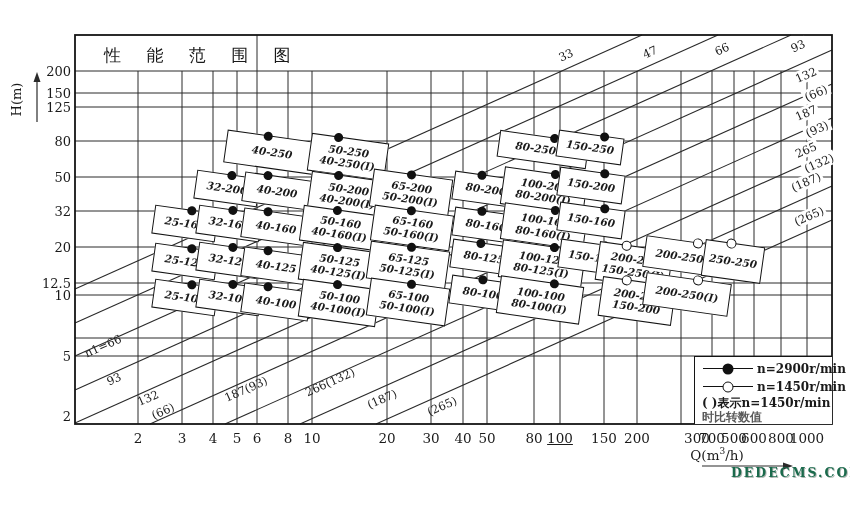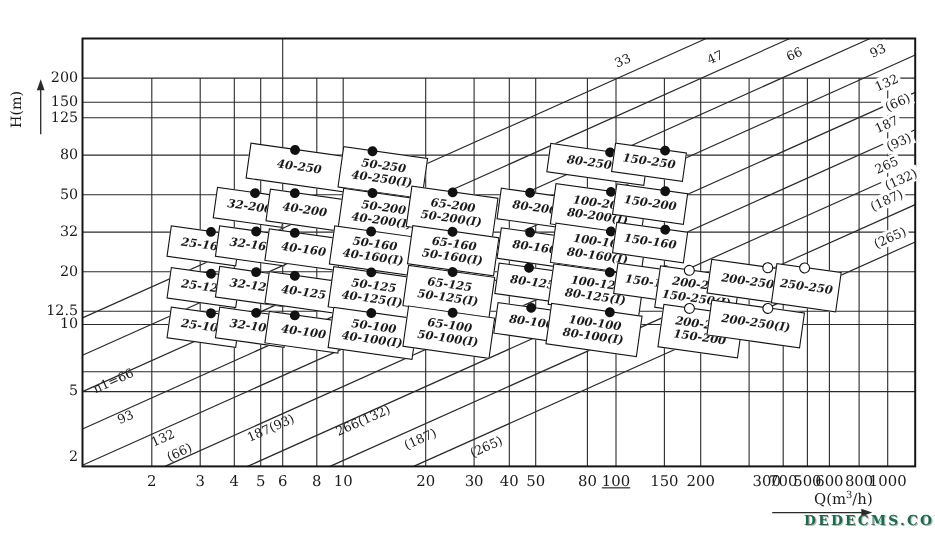--- a/index.html
+++ b/index.html
@@ -5,21 +5,21 @@
   html,body{margin:0;padding:0;background:#ffffff;}
   #stage{position:relative;width:850px;height:505px;background:#fff;overflow:hidden;
          font-family:"DejaVu Serif","Liberation Serif",serif;color:#1a1a1a;}
   #grid-svg{position:absolute;left:0;top:0;z-index:1;}
   .abs{position:absolute;}
   
   #chart-title{left:104px;top:44px;font-size:17px;letter-spacing:10px;z-index:4;white-space:nowrap;}
   
   #y-axis-title{left:-16px;top:92px;width:64px;text-align:center;font-size:13px;
                 transform:rotate(-90deg);z-index:4;}
-  #x-axis-title{left:740px;top:446px;width:106px;text-align:left;font-size:13.5px;z-index:4;white-space:nowrap;}
+  #x-axis-title{left:664px;top:446px;width:106px;text-align:center;font-size:13.5px;z-index:4;white-space:nowrap;}
   #x-axis-title sup{font-size:9px;}
   
   .ytick{width:44px;text-align:right;font-size:13px;transform:translateY(-50%);z-index:4;}
   .xtick{font-size:13.5px;transform:translateX(-50%);z-index:4;white-space:nowrap;}
   
   .pump-box{background:#fff;border:1.4px solid #141414;z-index:2;display:flex;flex-direction:column;
             align-items:center;justify-content:center;transform:rotate(8deg);
             font-size:10.5px;font-weight:bold;font-style:italic;line-height:12.5px;white-space:nowrap;}
   .pump-dot{position:absolute;left:50%;top:0;width:9px;height:9px;border-radius:50%;
             transform:translate(-50%,-50%);z-index:3;}
@@ -94,20 +94,21 @@
       <line x1="225" y1="424" x2="832" y2="152" stroke="#2a2a2a" stroke-width="1.1"></line>
       <line x1="300" y1="424" x2="832" y2="186" stroke="#2a2a2a" stroke-width="1.1"></line>
       <line x1="376" y1="424" x2="832" y2="220" stroke="#2a2a2a" stroke-width="1.1"></line>
       <rect x="75" y="35" width="757" height="389" fill="none" stroke="#141414" stroke-width="1.8"></rect>
       <line x1="37" y1="77" x2="37" y2="122" stroke="#2a2a2a" stroke-width="1.2"></line>
       <polygon points="37,72 33.5,82 40.5,82" fill="#2a2a2a"></polygon>
       <line x1="702" y1="466" x2="788" y2="466" stroke="#2a2a2a" stroke-width="1.2"></line>
       <polygon points="793,466 783,462.5 783,469.5" fill="#2a2a2a"></polygon>
     </svg>
 
+  <div class="abs" id="chart-title">性 能 范 围 图</div>
 
   <div class="abs" id="y-axis-title">H(m)</div>
 
   <div class="abs" id="x-axis-title"><span>Q(m</span><sup>3</sup><span>/h)</span></div>
 
   <div id="dyn-layer">
       <div class="abs ytick" style="left: 27px; top: 71px;">200</div>
       <div class="abs ytick" style="left: 27px; top: 93px;">150</div>
       <div class="abs ytick" style="left: 27px; top: 107px;">125</div>
       <div class="abs ytick" style="left: 27px; top: 141px;">80</div>
@@ -325,18 +326,34 @@
         <div>200-200</div>
         <div>150-200</div>
         <span class="pump-dot open" style="left: calc(50% - 13px);"></span>
       </div>
       <div class="abs pump-box" style="left: 644px; top: 277.5px; width: 84px; height: 31px;">
         <div>200-250(I)</div>
         <span class="pump-dot open" style="left: calc(50% + 9px);"></span>
       </div>
     </div>
 
+  <div class="abs" id="legend">
+    <div class="lg-row" style="top:5px;">
+      <span class="lg-marker filled">
+          <i></i>
+        </span>
+      <span class="lg-text">n=2900r/min</span>
+    </div>
+    <div class="lg-row" style="top:23px;">
+      <span class="lg-marker open">
+          <i></i>
+        </span>
+      <span class="lg-text">n=1450r/min</span>
+    </div>
+    <div class="lg-note" style="top:38px;">(  )表示n=1450r/min</div>
+    <div class="lg-note" style="top:52px;color:#5a5a5a;">时比转数值</div>
+  </div>
 
 
   <div class="abs" id="watermark">
     <div class="wm2">DEDECMS.COM</div>
   </div>
 </div>
 
 </body></html>

